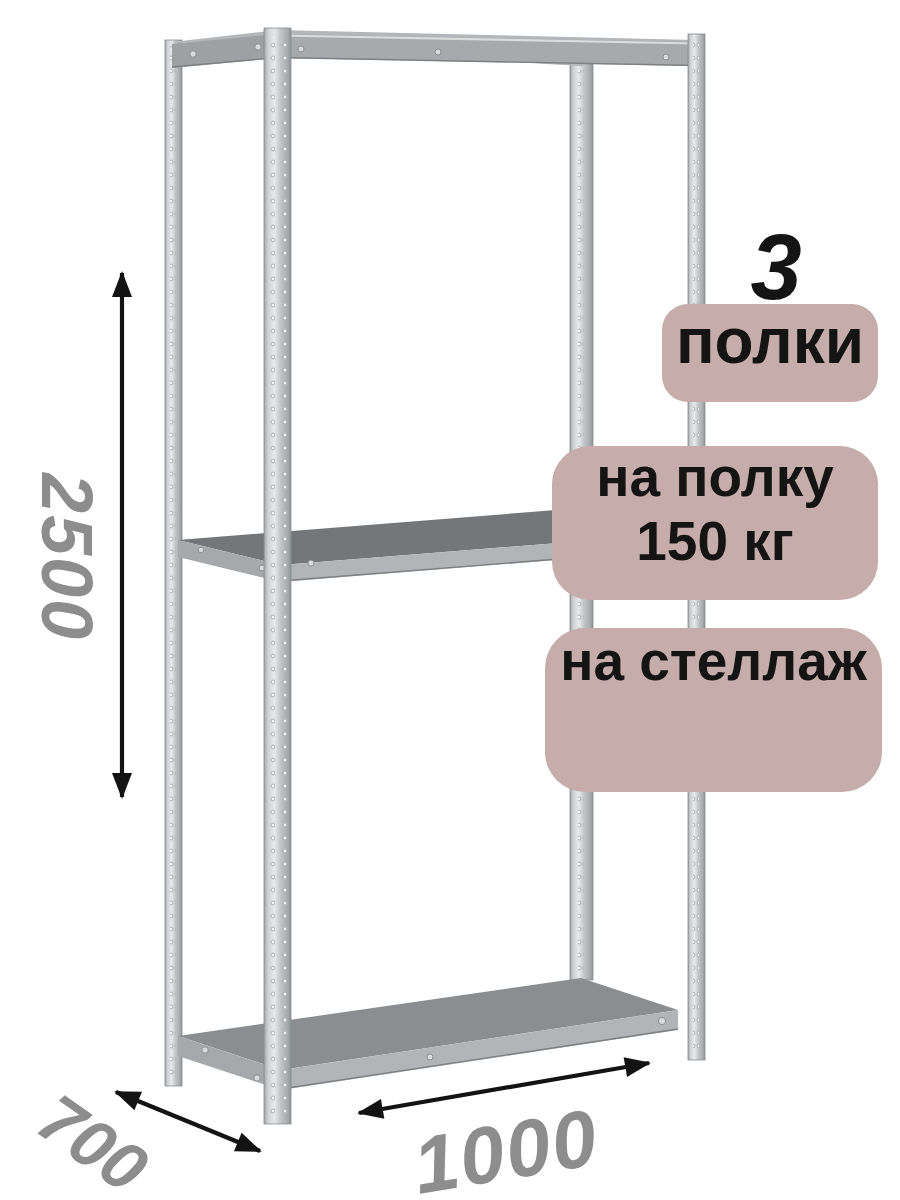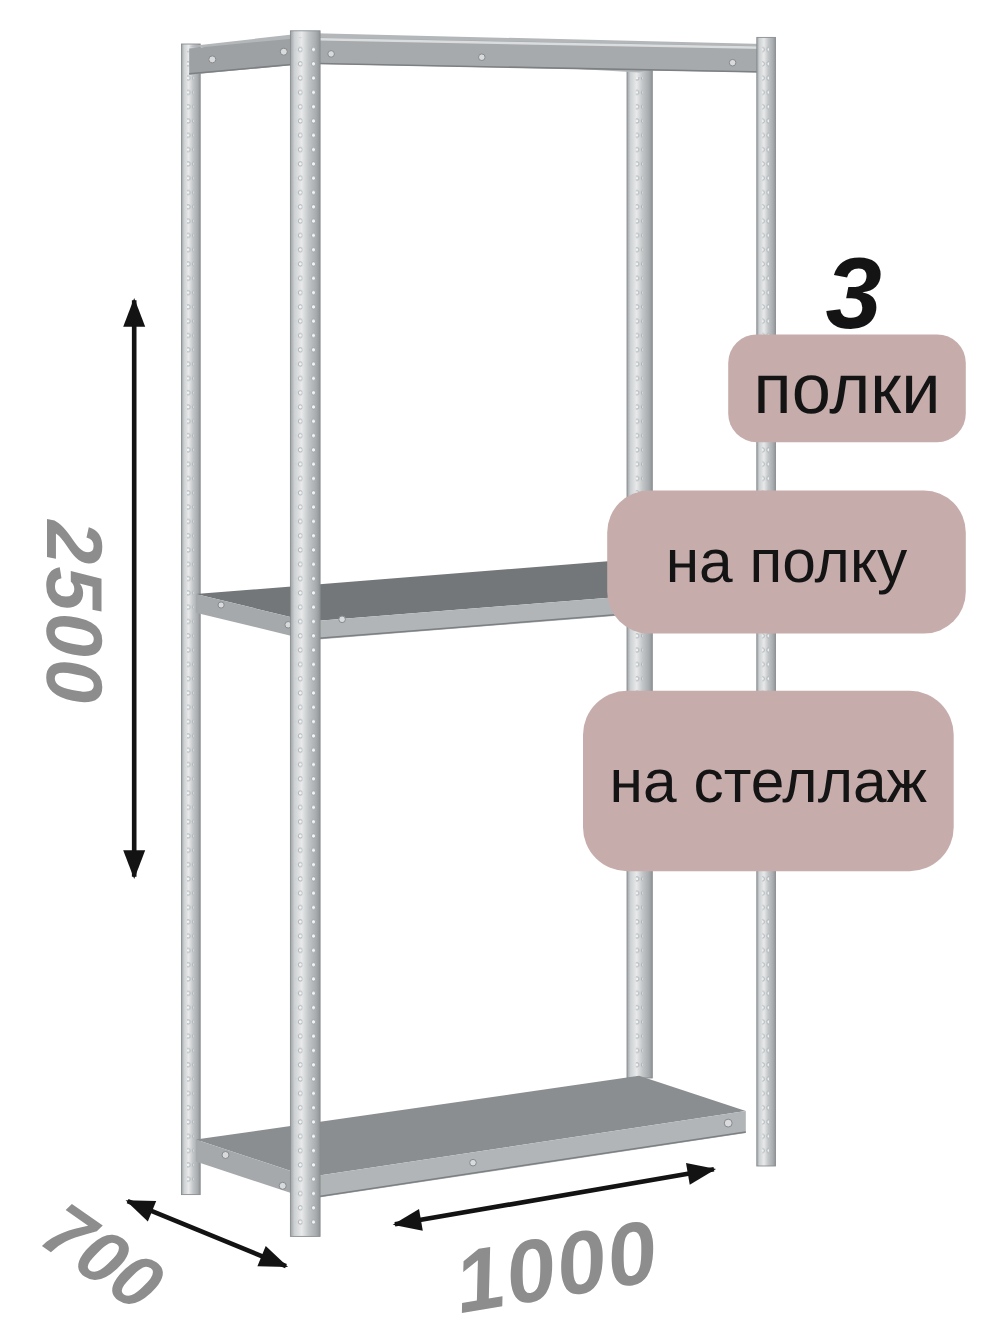--- a/index.html
+++ b/index.html
@@ -39,27 +39,27 @@
     transform:translate(-50%,-50%) rotate(35deg);}
   .dim-width{left:506px;top:1152px;font-size:80px;letter-spacing:2px;
     transform:translate(-50%,-50%) rotate(-9.5deg);}
 
   .shelf-count{
     position:absolute;left:776px;top:267px;transform:translate(-50%,-50%);
     font-size:92px;font-weight:bold;font-style:italic;color:var(--badge_text);line-height:1;
   }
   .badge{
     position:absolute;background:var(--badge_bg);color:var(--badge_text);
-    display:flex;flex-direction:column;align-items:center;justify-content:center;
-    font-weight:normal;text-align:center;white-space:nowrap;
+    display:flex;flex-direction:column;align-items:center;justify-content:flex-start;
+    font-weight:bold;text-align:center;white-space:nowrap;
   }
   .badge-shelves{left:662px;top:304px;width:216px;height:98px;border-radius:26px;font-size:64px;}
-  .badge-per-shelf{left:552px;top:446px;width:326px;height:130px;border-radius:38px;
+  .badge-per-shelf{left:552px;top:446px;width:326px;height:154px;border-radius:38px;
     font-size:55px;line-height:1.16;}
-  .badge-per-rack{left:530px;top:628px;width:337px;height:164px;border-radius:40px;
+  .badge-per-rack{left:545px;top:628px;width:337px;height:164px;border-radius:40px;
     font-size:55px;line-height:1.2;}
 </style>
 </head>
 <body>
 
 <div class="canvas">
 
   <svg class="rack-svg" width="900" height="1200" viewBox="0 0 900 1200">
     <defs>
       <linearGradient id="gPost" x1="0" y1="0" x2="1" y2="0">
@@ -151,19 +151,20 @@
   <div class="dim dim-width">1000</div>
 
   <div class="shelf-count">3</div>
 
   <div class="badge badge-shelves">
     <span>полки</span>
   </div>
 
   <div class="badge badge-per-shelf">
     <span>на полку</span>
+    <span>150 кг</span>
   </div>
 
   <div class="badge badge-per-rack">
     <span>на стеллаж</span>
   </div>
 
 </div>
 
 </body></html>

